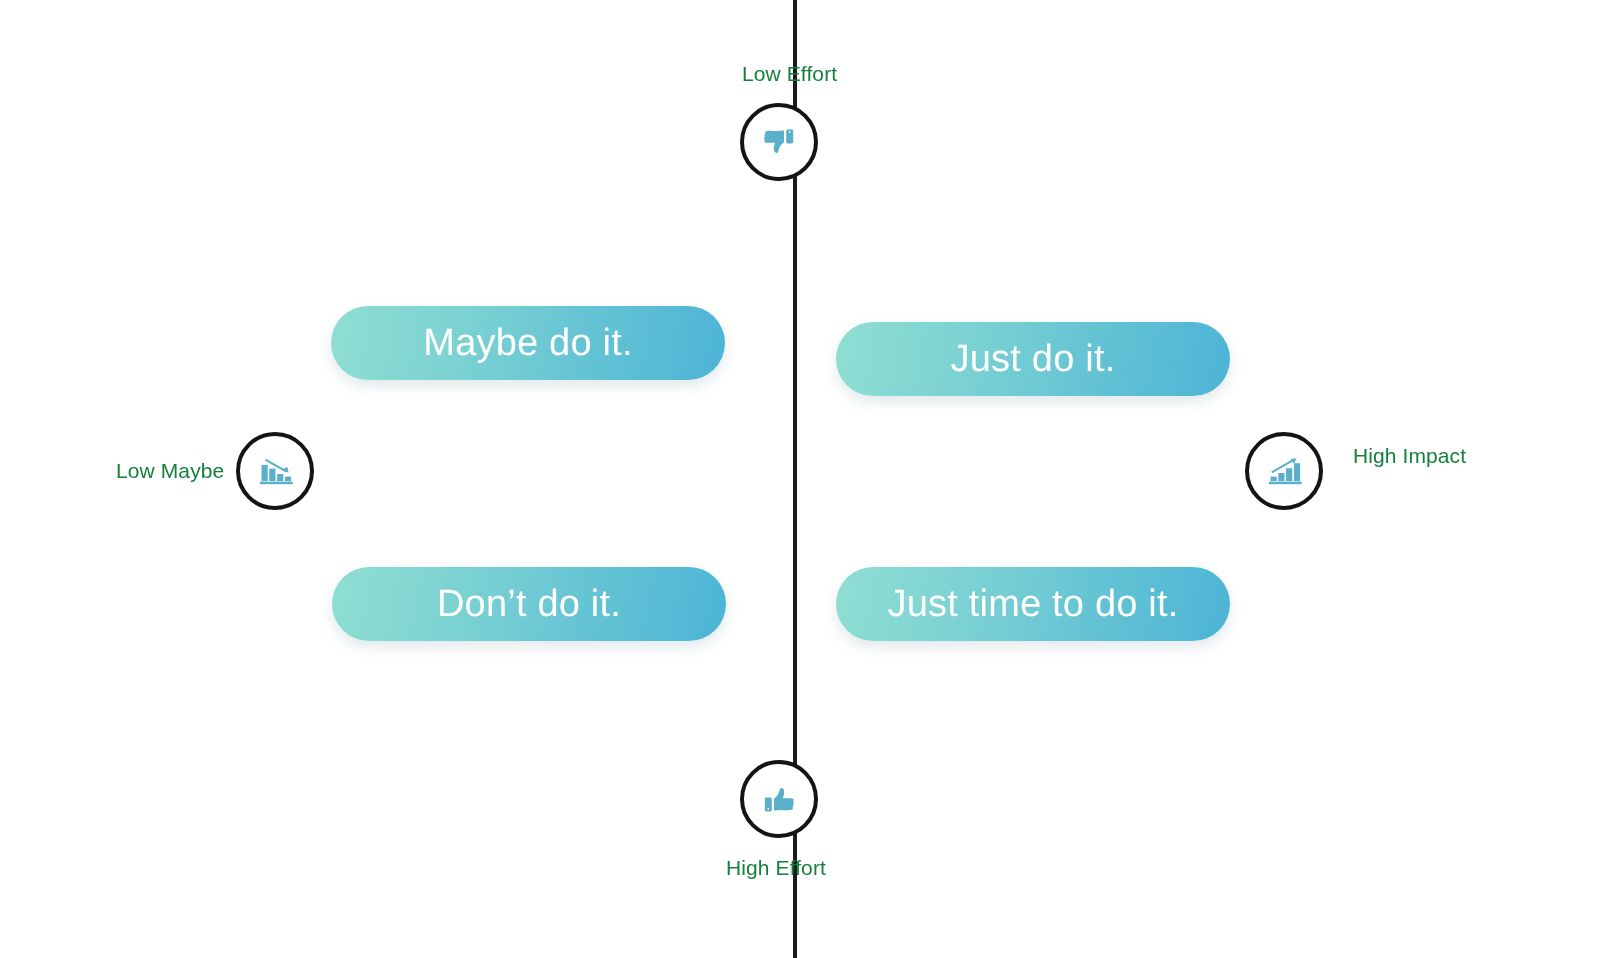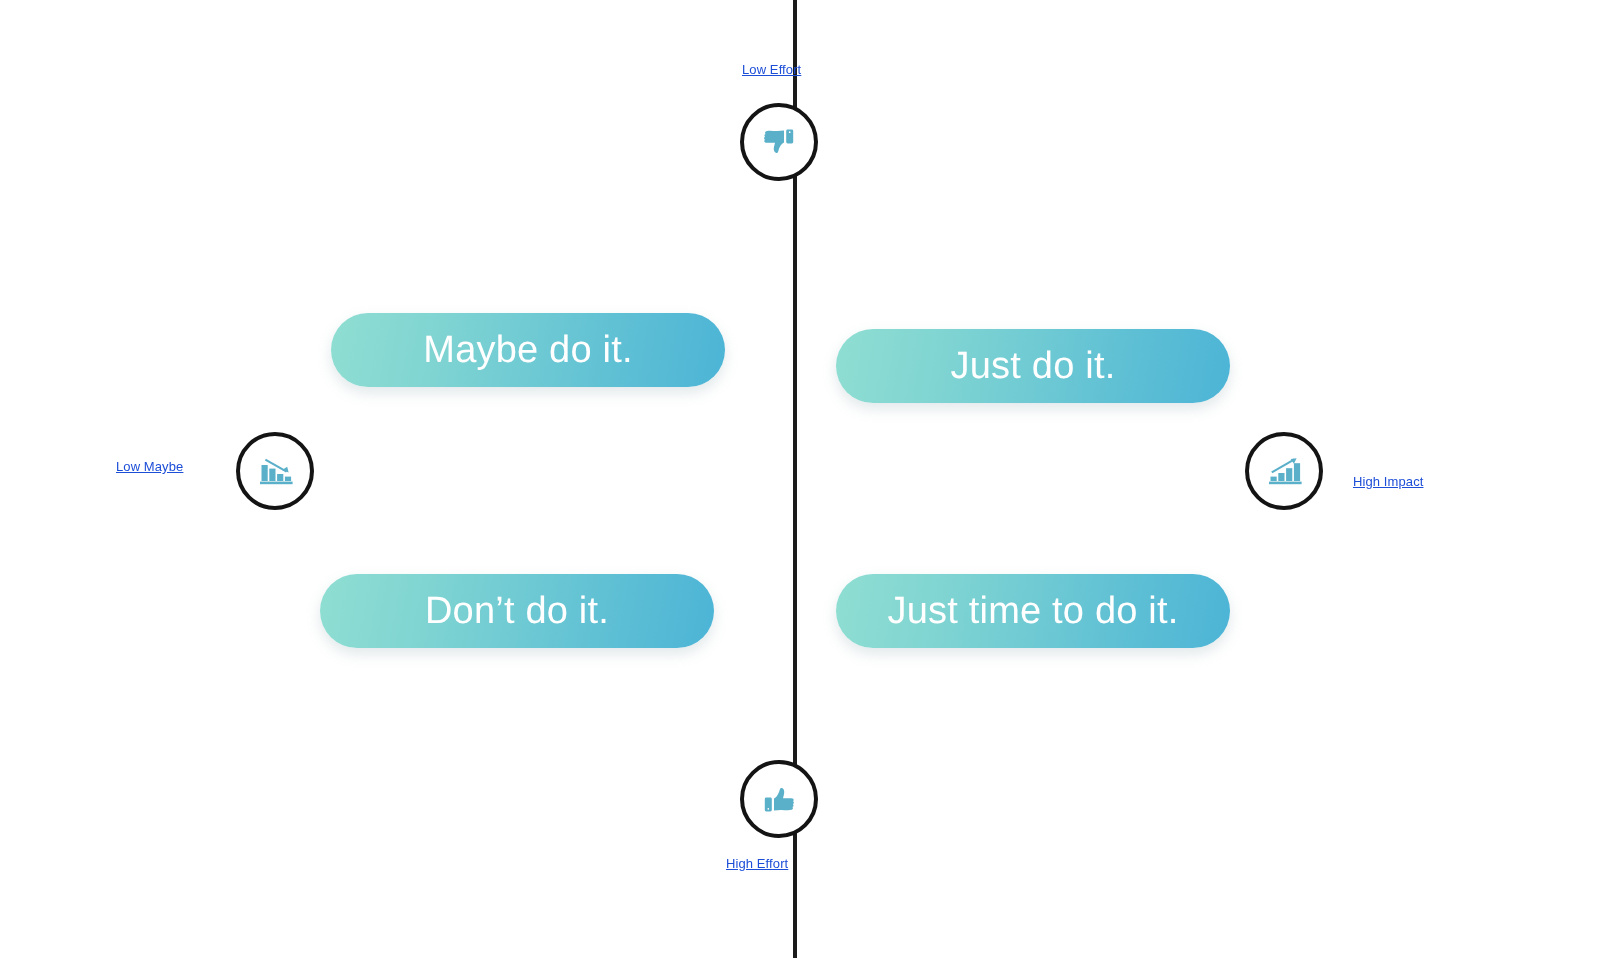--- a/index.html
+++ b/index.html
@@ -45,52 +45,50 @@
   .axis-circle svg { display: block; }
 
   #circle-low-effort  { left: 740px; top: 103px; }
   #circle-high-effort { left: 740px; top: 760px; }
   #circle-low-impact  { left: 236px; top: 432px; }
   #circle-high-impact { left: 1245px; top: 432px; }
 
   
   .axis-label {
     position: absolute;
-    font-size: 13px;
-    color: #1d4ed8;
+    font-size: 21px;
+    color: #15803d;
     white-space: nowrap;
     letter-spacing: 0.1px;
-    text-decoration: underline;
   }
   #label-low-effort  { left: 742px;  top: 62px;  }
   #label-high-effort { left: 726px;  top: 856px; }
   #label-low-impact  { left: 116px;  top: 459px; }
-  #label-high-impact { left: 1353px; top: 474px; }
+  #label-high-impact { left: 1353px; top: 444px; }
 
   
   .pill {
     position: absolute;
     width: 394px;
     height: 74px;
     border-radius: 37px;
     background: linear-gradient(100deg, #8fded2 0%, #7fd4d2 28%, #62c2d4 68%, #4cb4d6 100%);
     box-shadow: 0 6px 14px rgba(120, 150, 160, 0.22);
     display: flex;
     align-items: center;
     justify-content: center;
     color: #ffffff;
     font-size: 38px;
     font-weight: 300;
     letter-spacing: 0.2px;
     text-rendering: geometricPrecision;
-    margin-top: 7px;
   }
   #pill-maybe   { left: 331px; top: 306px; }
   #pill-just    { left: 836px; top: 322px; }
-  #pill-dont    { left: 320px; top: 567px; }
+  #pill-dont    { left: 332px; top: 567px; }
   #pill-maketime{ left: 836px; top: 567px; }
 </style>
 </head>
 <body>
 
 <div id="canvas">
 
   <div class="axis-line"></div>
 
   <div class="axis-label" id="label-low-effort">Low Effort</div>

